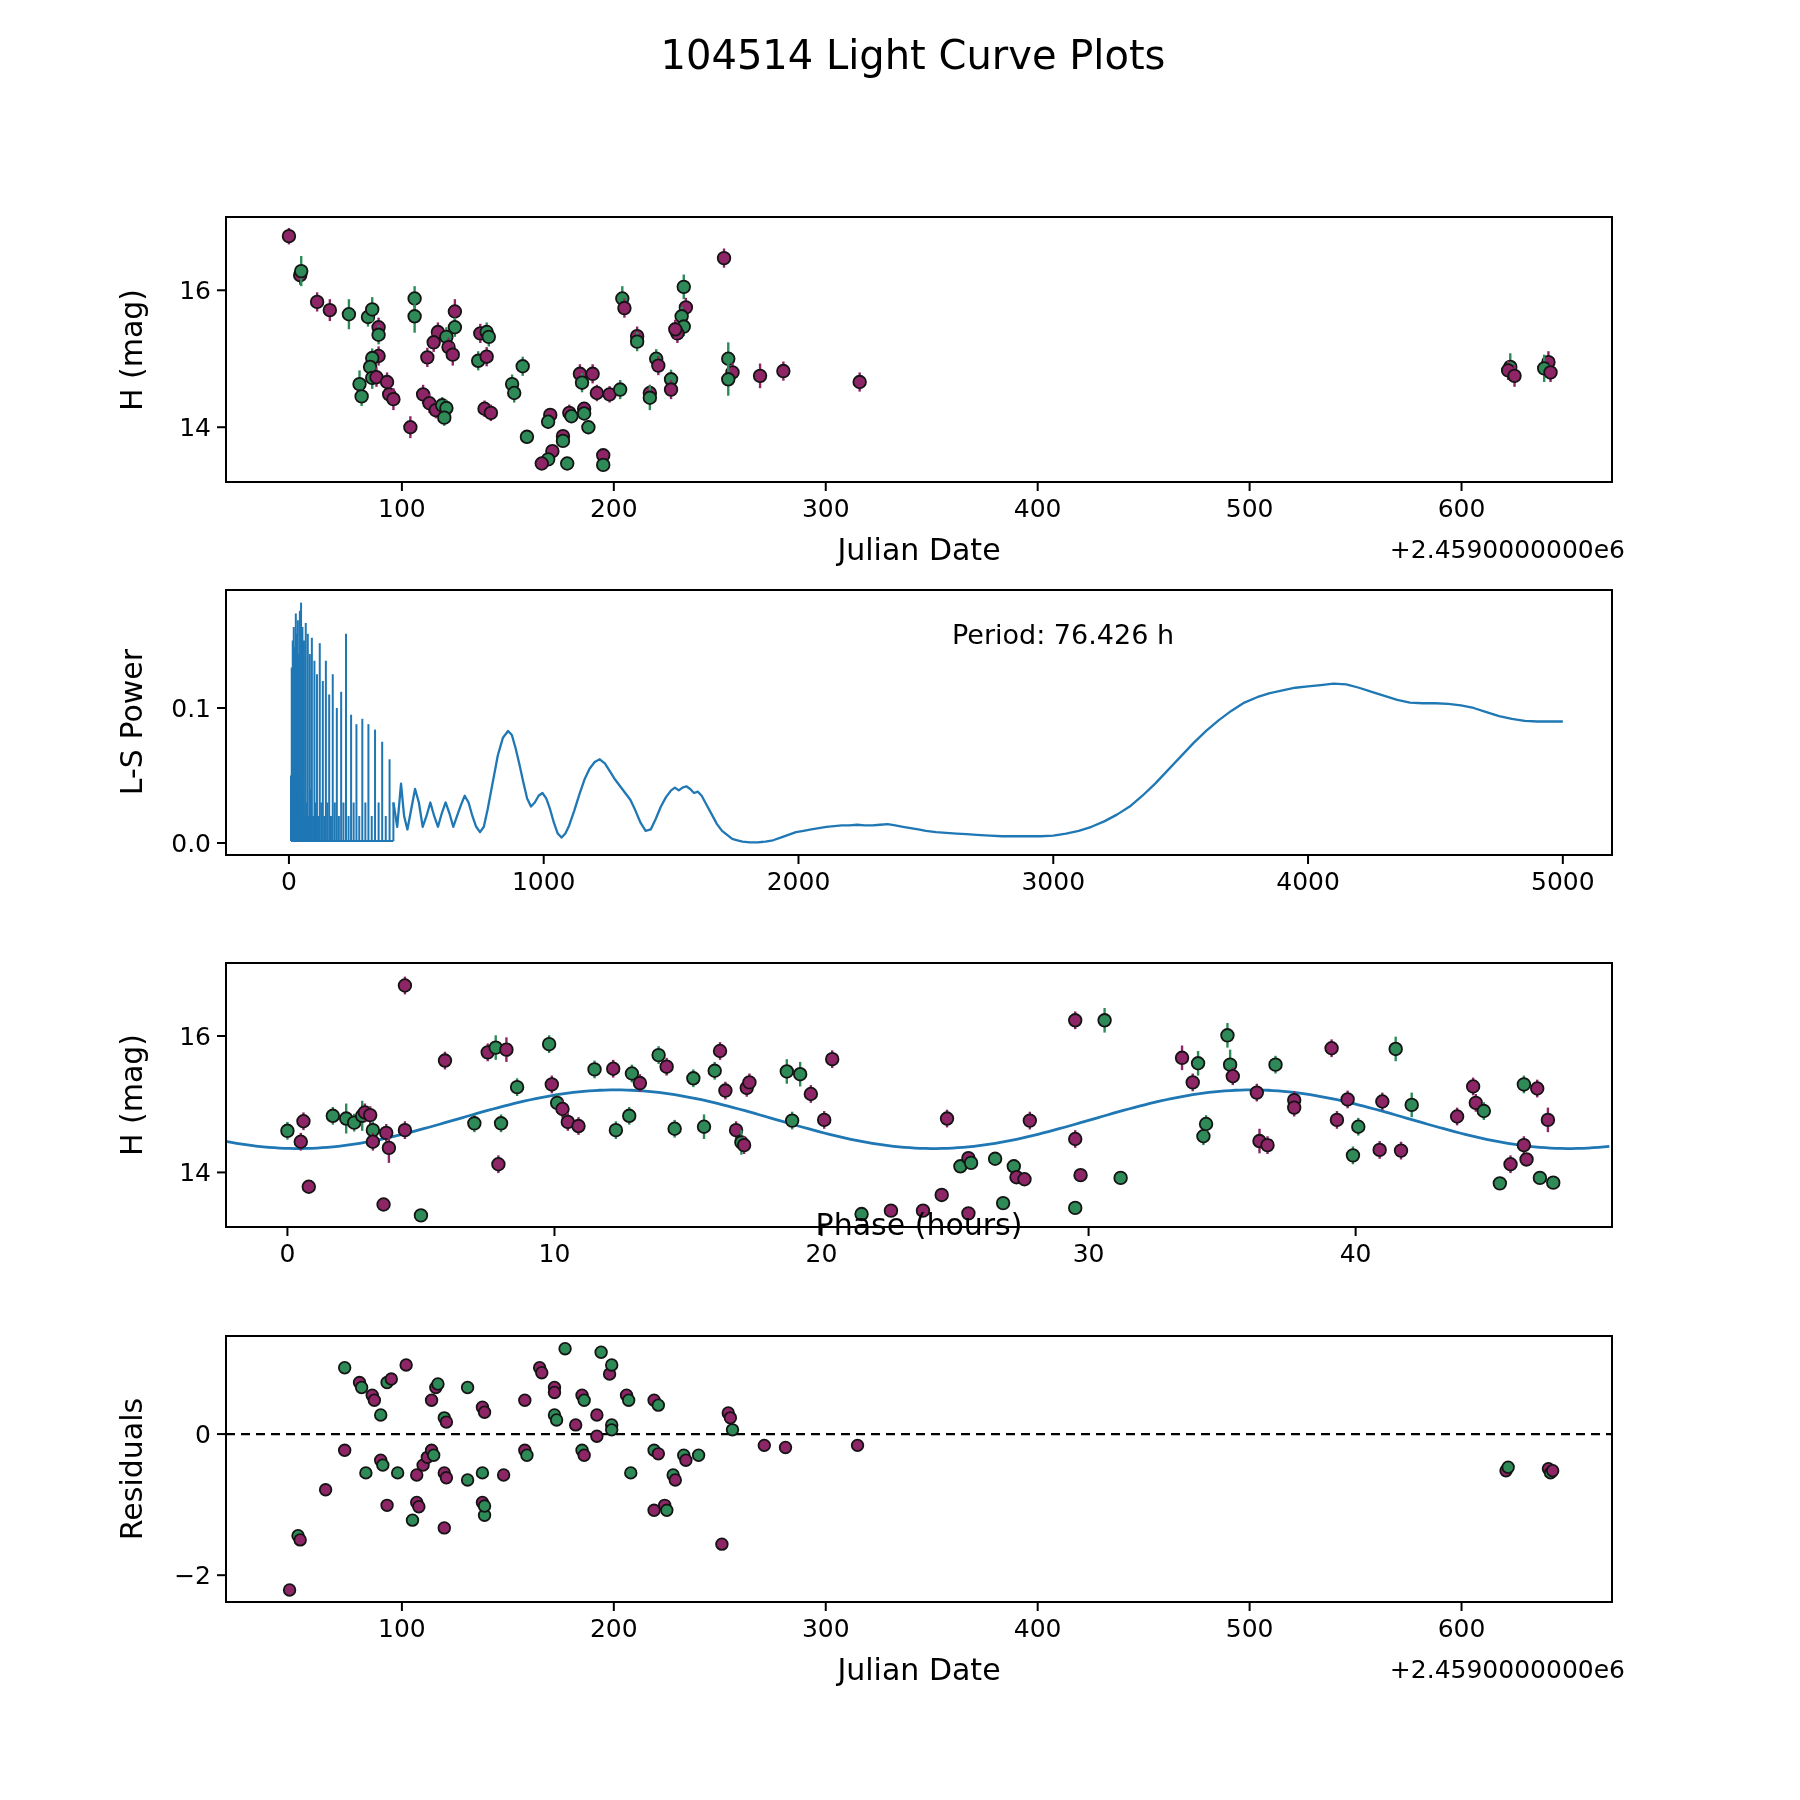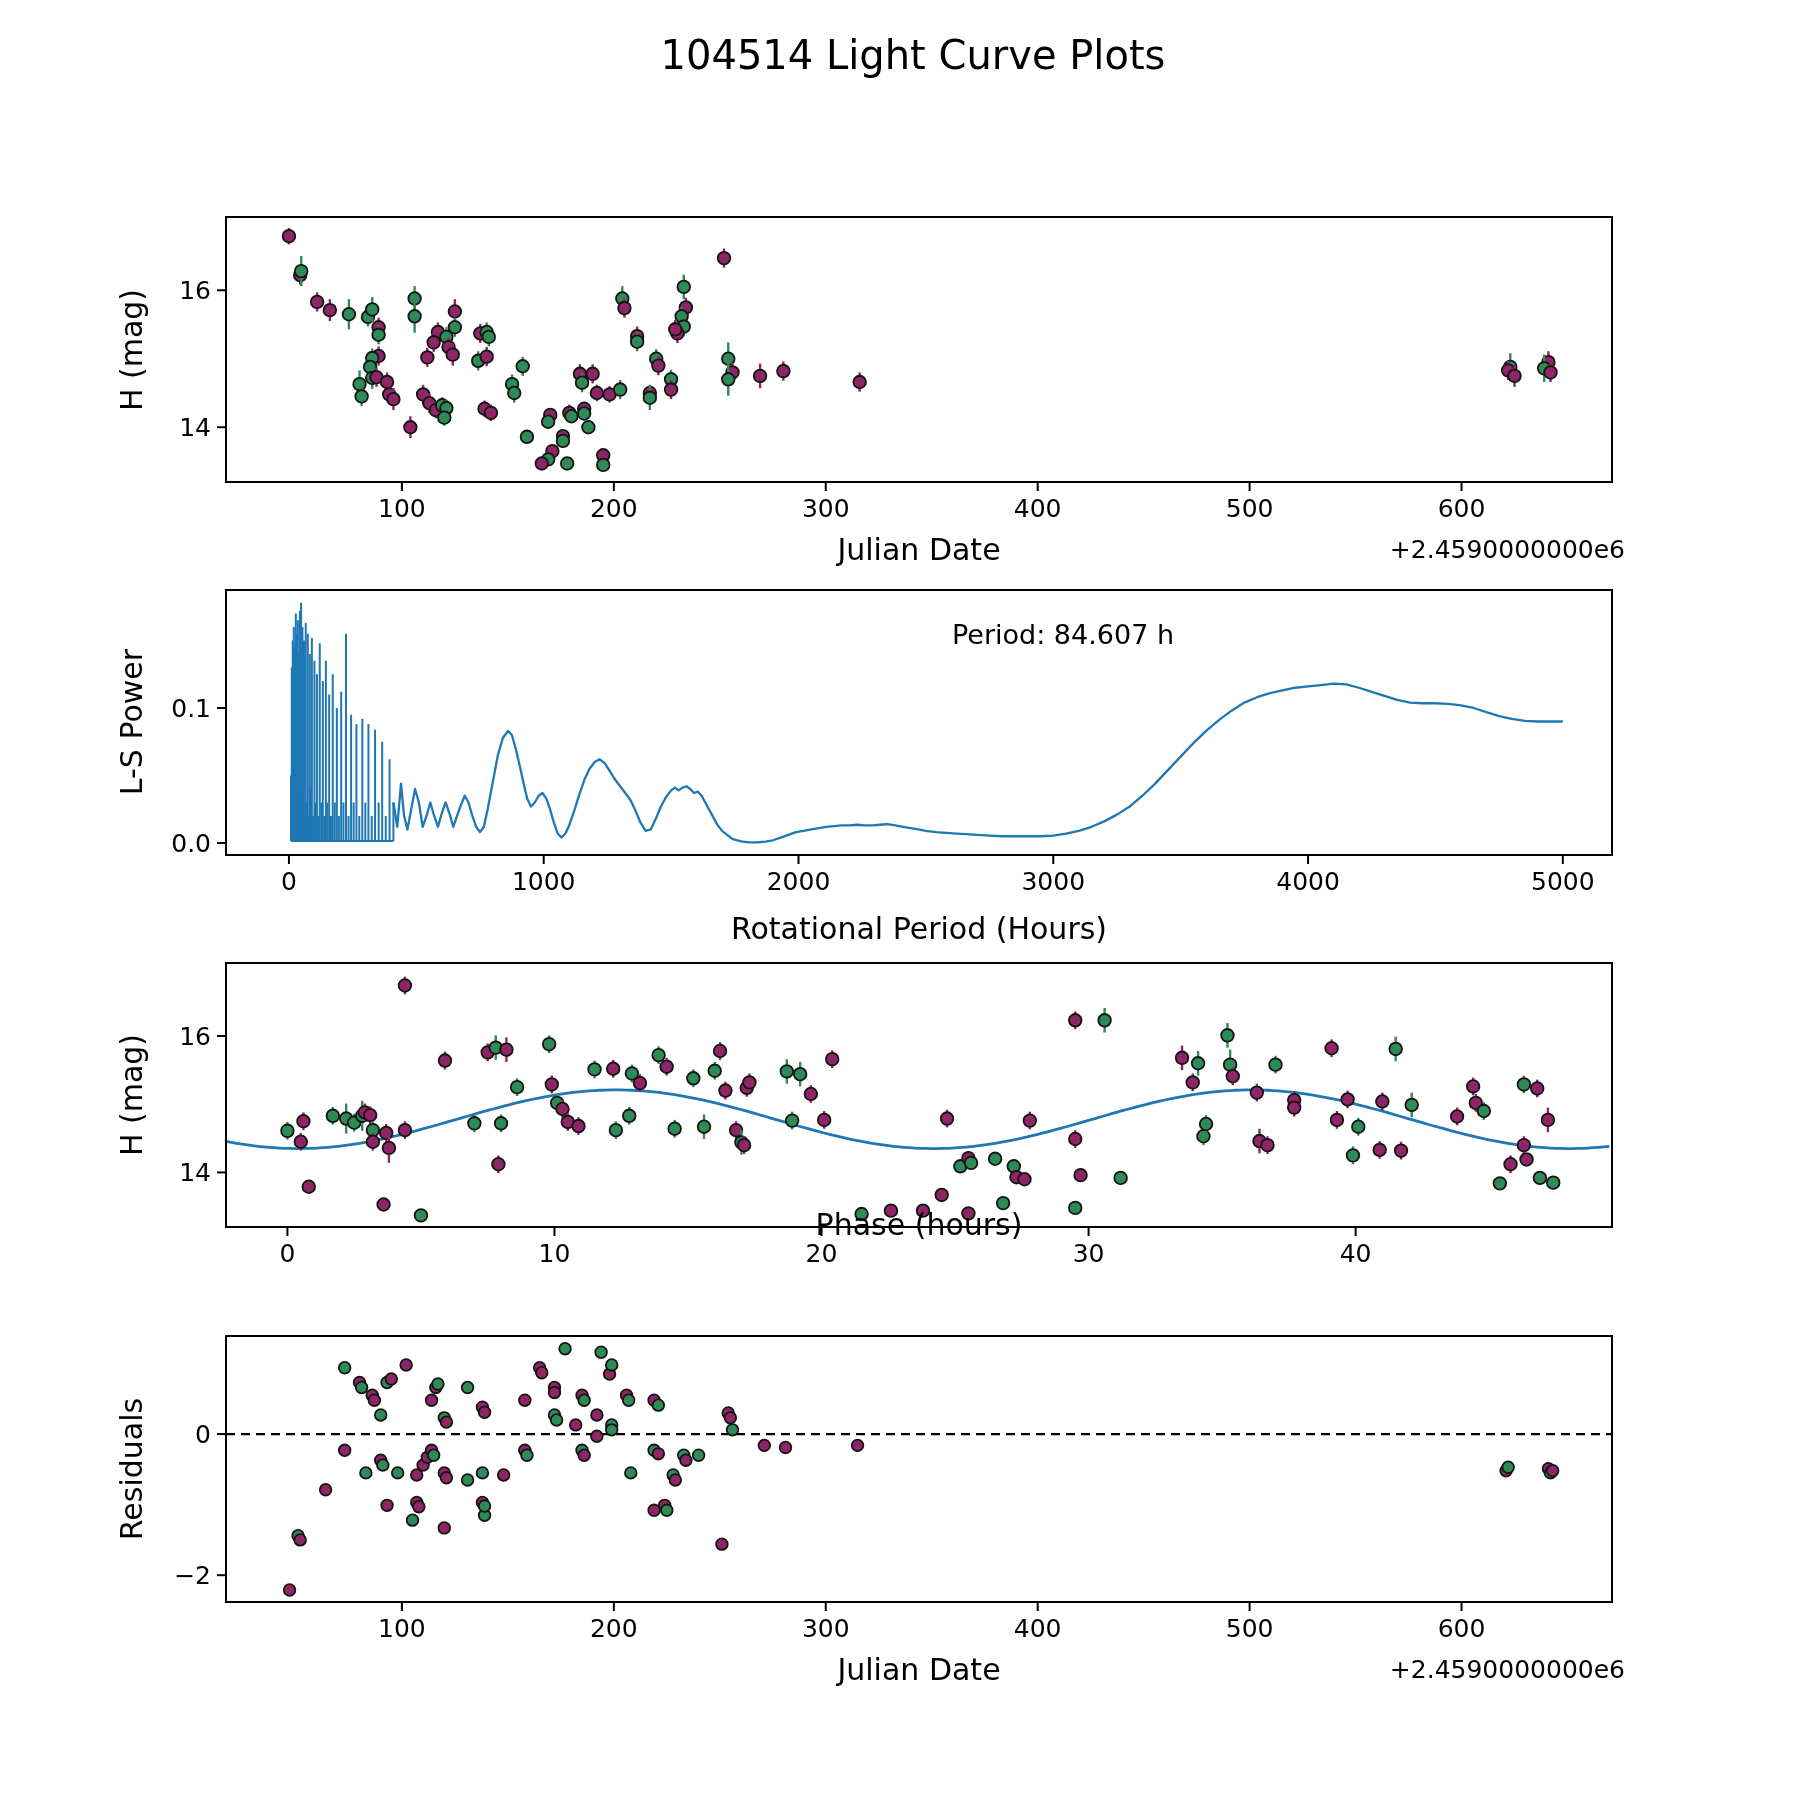--- a/index.html
+++ b/index.html
@@ -677,22 +677,21 @@
       <text x="211" y="1434.0742705570292" dy="0.35em" text-anchor="end" font-size="25" font-family="DejaVu Sans, Liberation Sans, sans-serif" fill="#000000">0</text>
     </svg>
 
   <div class="lbl f-title" style="left:913px;top:55px;">104514 Light Curve Plots</div>
 
   <div class="lbl rot f-axis" style="left:131px;top:350px;">H (mag)</div>
   <div class="lbl f-axis" style="left:919px;top:549px;">Julian Date</div>
   <div class="lbl rightalign f-offset" style="left:1612px;top:549px;">+2.4590000000e6</div>
 
   <div class="lbl rot f-axis" style="left:131px;top:722px;">L-S Power</div>
-  <div class="lbl f-note" style="left:1063px;top:634px;">Period: 84.607 h</div>
-  <div class="lbl f-axis" style="left:919px;top:928px;">Rotational Period (Hours)</div>
+  <div class="lbl f-note" style="left:1063px;top:634px;">Period: 76.426 h</div>
 
   <div class="lbl rot f-axis" style="left:131px;top:1095px;">H (mag)</div>
   <div class="lbl f-axis" style="left:919px;top:1224px;">Phase (hours)</div>
 
   <div class="lbl rot f-axis" style="left:131px;top:1469px;">Residuals</div>
   <div class="lbl f-axis" style="left:919px;top:1669px;">Julian Date</div>
   <div class="lbl rightalign f-offset" style="left:1612px;top:1669px;">+2.4590000000e6</div>
 </div>
 
 </body></html>

